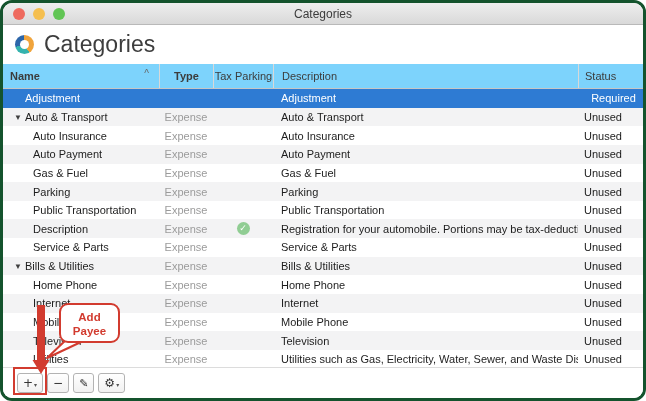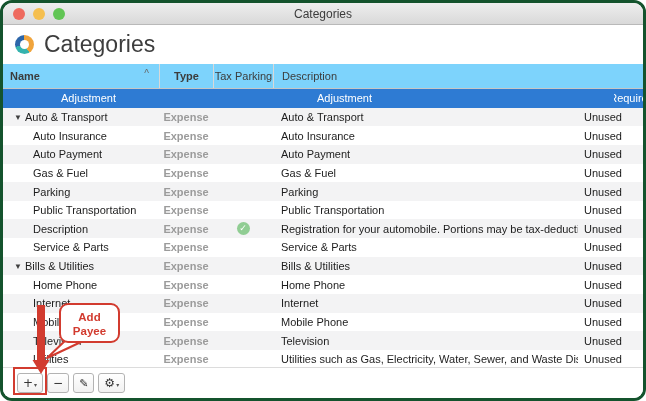--- a/index.html
+++ b/index.html
@@ -49,26 +49,26 @@
   .hc.c-name { width:156px; padding-left:7px; font-weight:bold; }
   .hc.c-type { width:54px; justify-content:center;font-weight:bold; }
   .hc.c-tax  { width:60px; justify-content:center; }
   .hc.c-desc { width:305px; padding-left:8px; }
   .hc.c-status { flex:1; padding-left:6px; }
   .sort-caret { position:absolute; right:10px; top:4px; font-size:10px; color:#666; font-weight:normal; }
 
   .tbody { height:280px; overflow:hidden; }
   .row { height:18.65px; display:flex; align-items:center; font-size:11px; color:#1d1d1d; background:#ffffff; }
   .row.alt { background:#f3f3f4; }
-  .row.selected { background:#2e7bd3; color:#ffffff;padding-left:36px; }
+  .row.selected { background:#2e7bd3; color:#ffffff; }
   .row.selected .cell-type, .row.selected .cell-status { color:#ffffff;justify-content:center; }
   .cell { height:100%; display:flex; align-items:center; overflow:hidden; white-space:nowrap; }
   .cell-name { width:156px; padding-left:22px; position:relative; }
   .row.child .cell-name { padding-left:30px; }
-  .cell-type { width:54px; justify-content:center; color:#9b9b9b;font-weight:bold; }
+  .cell-type { width:54px; justify-content:center; color:#9b9b9b; }
   .cell-tax { width:60px; justify-content:center; }
   .cell-desc { width:305px; padding-left:8px; }
   .cell-status { flex:1; padding-left:6px; }
   .disclosure { position:absolute; left:11px; font-size:8px; color:#3f3f3f; top:50%; transform:translateY(-50%); }
   .tax-check {
     width:13px; height:13px; border-radius:50%; background:#90cd93;
     color:#ffffff; font-size:9px; line-height:13px; text-align:center; font-weight:bold;
   }
 
   
@@ -117,20 +117,23 @@
     </div>
     <div class="hc c-type">
         <span>Type</span>
       </div>
     <div class="hc c-tax">
         <span>Tax Parking</span>
       </div>
     <div class="hc c-desc">
         <span>Description</span>
       </div>
+    <div class="hc c-status">
+        <span>Status</span>
+      </div>
   </div>
 
   <div class="tbody">
       <div class="row selected">
       <div class="cell cell-name">
 
         <span>Adjustment</span>
       </div>
       <div class="cell cell-type">
           <span></span>

